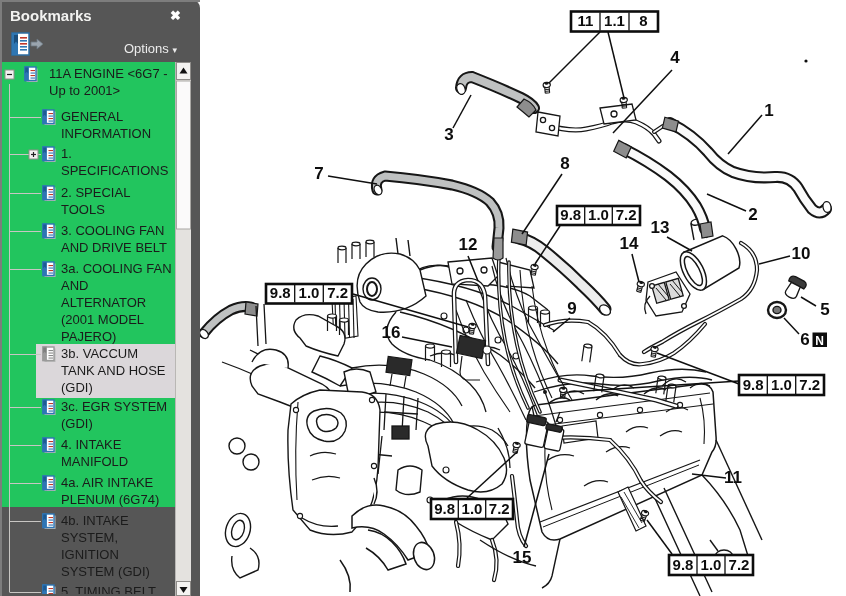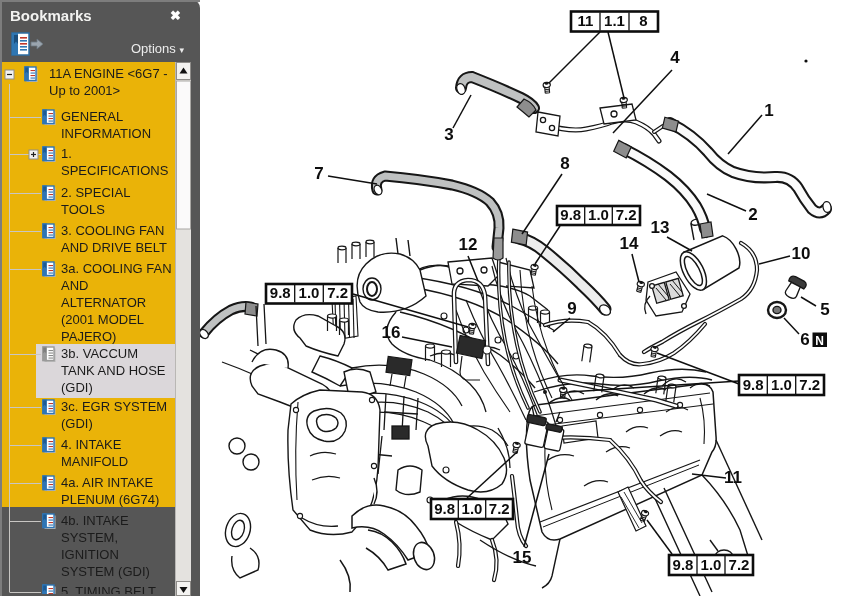--- a/index.html
+++ b/index.html
@@ -3,22 +3,22 @@
 <meta charset="utf-8">
 <style>
 html,body{margin:0;padding:0}
 body{width:846px;height:596px;background:#ffffff;font-family:"Liberation Sans",sans-serif;overflow:hidden;position:relative}
 #panel{position:absolute;left:0;top:0;width:200px;height:596px;background:#565656;border-radius:0 8px 0 0}
 #panel .outeredge{position:absolute;left:0;top:0;width:2px;height:596px;background:#7d7d7d}
 #panel .topedge{position:absolute;left:0;top:0;width:200px;height:2px;background:#7d7d7d}
 #hdr{position:absolute;left:10px;top:7px;color:#f2f2f0;font-size:15px;font-weight:bold}
 #closex{position:absolute;left:170px;top:8px;color:#ffffff;font-size:13px;font-weight:bold}
 #optrow{position:absolute;left:0;top:30px;width:200px;height:32px}
-#opts{position:absolute;left:131px;top:11px;color:#ececec;font-size:13px}
-#tree{position:absolute;left:2px;top:62px;width:173px;height:445px;background:#eab308;color:#1b1b1b;font-size:12.5px}
+#opts{position:absolute;left:124px;top:11px;color:#ececec;font-size:13px}
+#tree{position:absolute;left:2px;top:62px;width:173px;height:445px;background:#22c55e;color:#1b1b1b;font-size:12.5px}
 #sbar{position:absolute;left:175px;top:62px;width:15px;height:534px;background:#edebe8;border-left:1px solid #b9b7b4}
 </style>
 </head>
 <body>
 
 <div id="panel">
 <div class="outeredge"></div>
 <div class="topedge"></div>
 
 <div id="hdr">Bookmarks</div>

